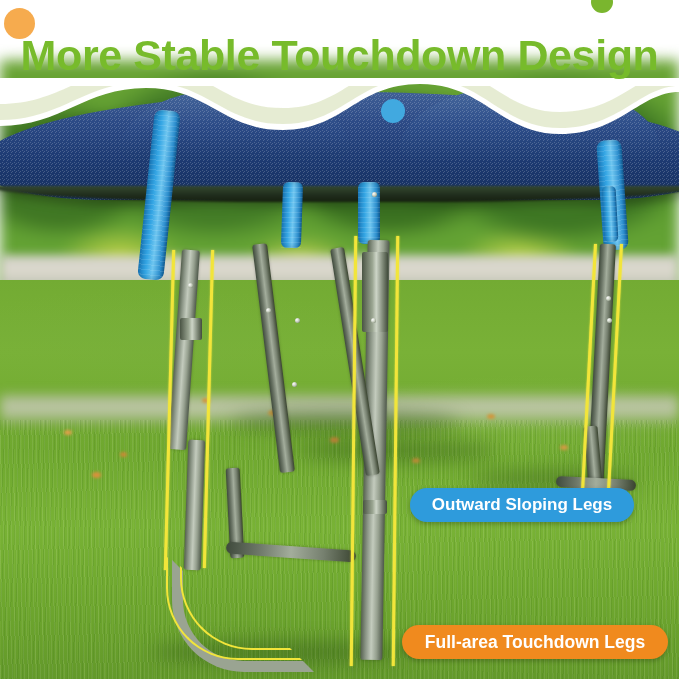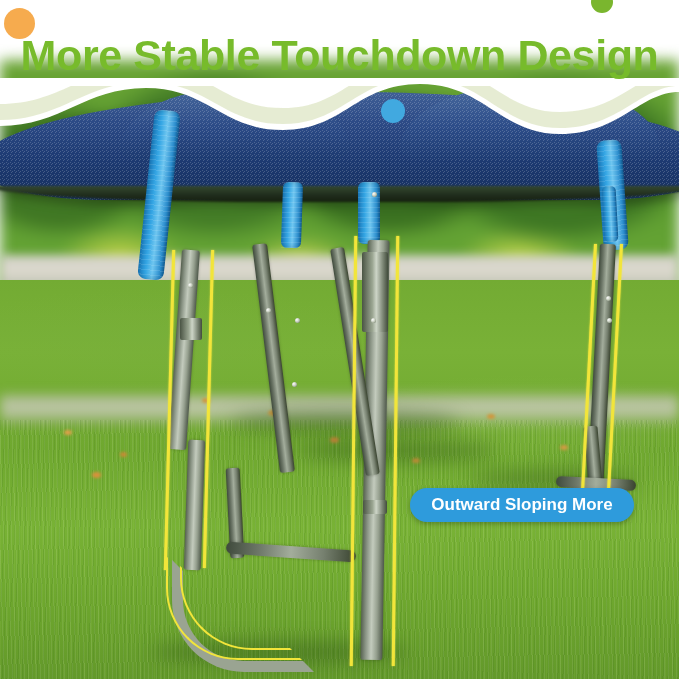--- a/index.html
+++ b/index.html
@@ -412,16 +412,19 @@
              C84,-4 62,34 0,34 Z" fill="#cdd9a6" opacity="0.9"></path>
   </svg>
 
   <div class="title">More Stable Touchdown Design</div>
 
   <div class="deco-dot dot-orange"></div>
   <div class="deco-dot dot-green-top"></div>
   <div class="deco-dot dot-blue"></div>
 
   <div class="badge badge-blue">
-    <span>Outward Sloping More</span>
+    <span>Outward Sloping Legs</span>
   </div>
+  <div class="badge badge-orange">
+    <span>Full-area Touchdown Legs</span>
+  </div>
 
 </div>
 
 </body></html>

